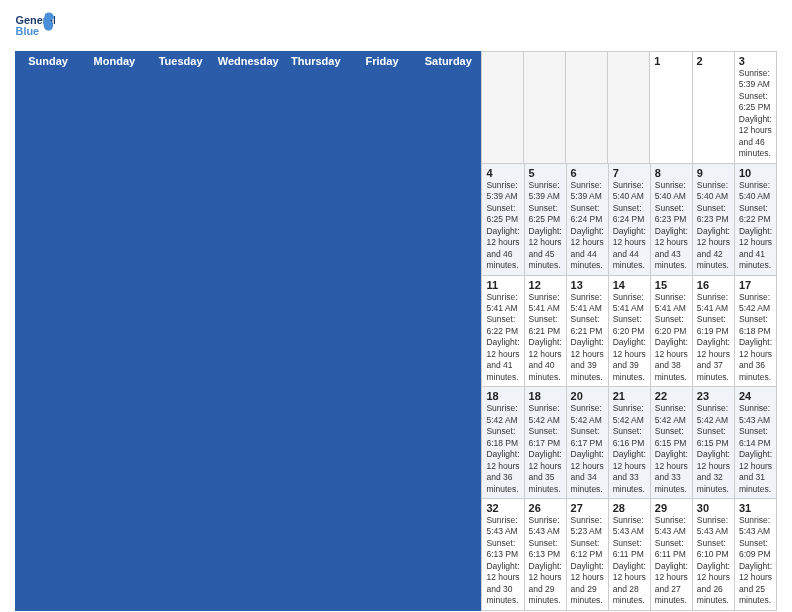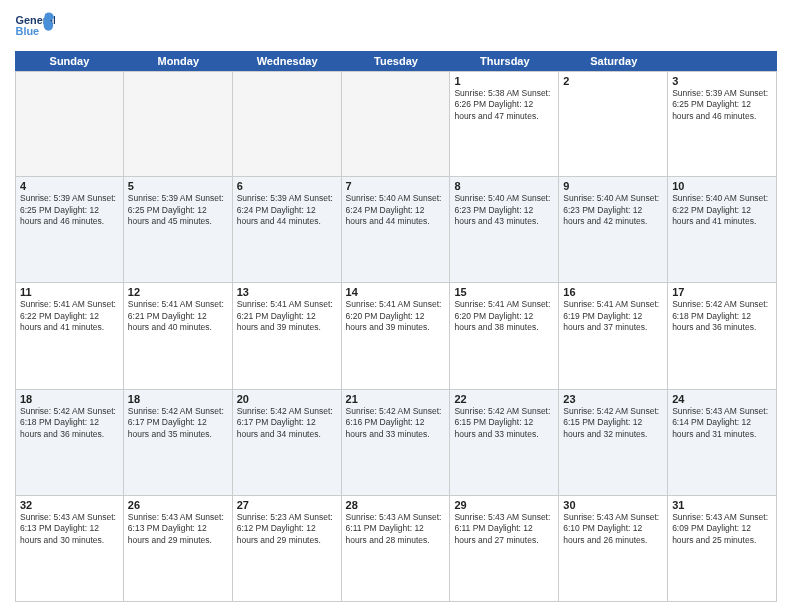--- a/index.html
+++ b/index.html
@@ -40,21 +40,21 @@
       font-weight: bold;
       color: #222;
     }
     .location {
       font-size: 14px;
       color: #444;
     }
     .calendar {
       flex: 1;
       display: flex;
-      flex-direction: column;
+      flex-direction: row;
     }
     .cal-header {
       display: grid;
       grid-template-columns: repeat(7, 1fr);
       background: #2a5caa;
     }
     .cal-header-cell {
       color: #fff;
       font-size: 11px;
       font-weight: bold;
@@ -122,37 +122,34 @@
     <div class="title-block">
       <div class="month-year"></div>
       <div class="location"></div>
     </div>
   </div>
 
   <div class="calendar">
     <div class="cal-header">
     <div class="cal-header-cell">Sunday</div>
         <div class="cal-header-cell">Monday</div>
+        <div class="cal-header-cell">Tuesday</div>
         <div class="cal-header-cell">Wednesday</div>
-        <div class="cal-header-cell">Tuesday</div>
         <div class="cal-header-cell">Thursday</div>
+        <div class="cal-header-cell">Friday</div>
         <div class="cal-header-cell">Saturday</div>
       </div>
     <div class="cal-body">
     <div class="cal-row">
           <div class="cal-cell empty"></div>
           <div class="cal-cell empty"></div>
           <div class="cal-cell empty"></div>
           <div class="cal-cell empty"></div>
           <div class="cal-cell">
             <span class="day-num">1</span>
-            <div class="cell-content">Sunrise: 5:38 AM
-Sunset: 6:26 PM
-Daylight: 12 hours
-and 47 minutes.</div>
           </div>
           <div class="cal-cell">
             <span class="day-num">2</span>
           </div>
           <div class="cal-cell">
             <span class="day-num">3</span>
             <div class="cell-content">Sunrise: 5:39 AM
 Sunset: 6:25 PM
 Daylight: 12 hours
 and 46 minutes.</div>

